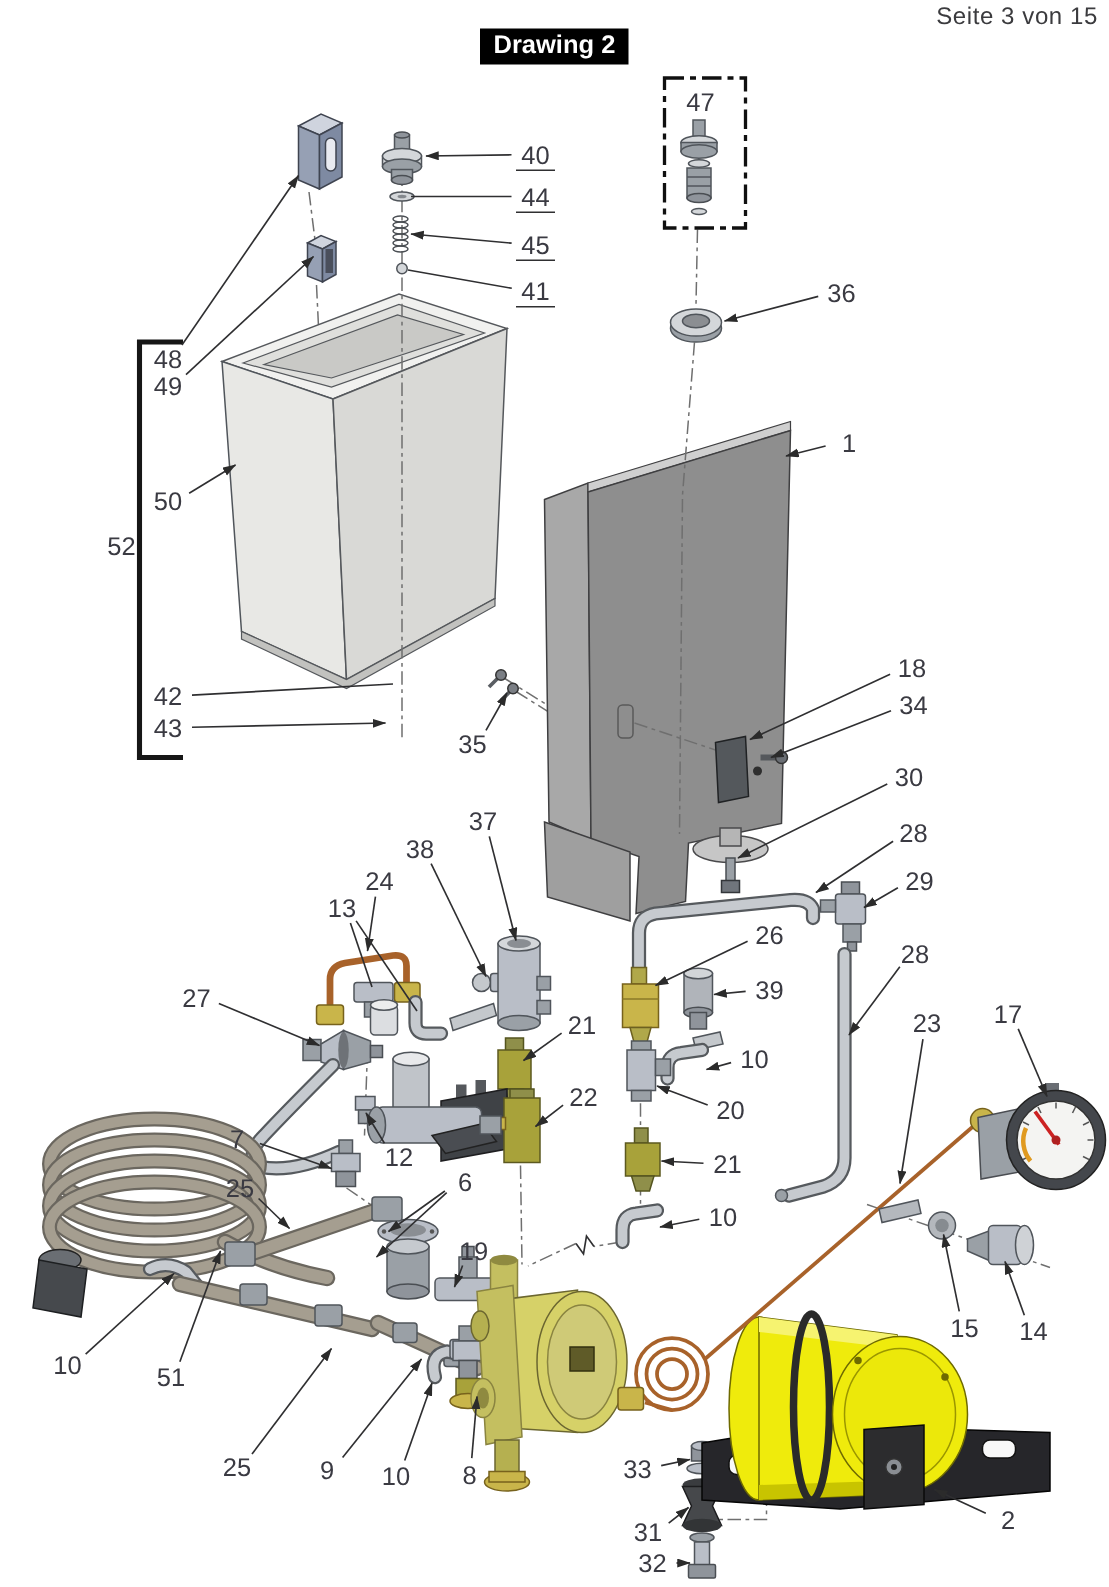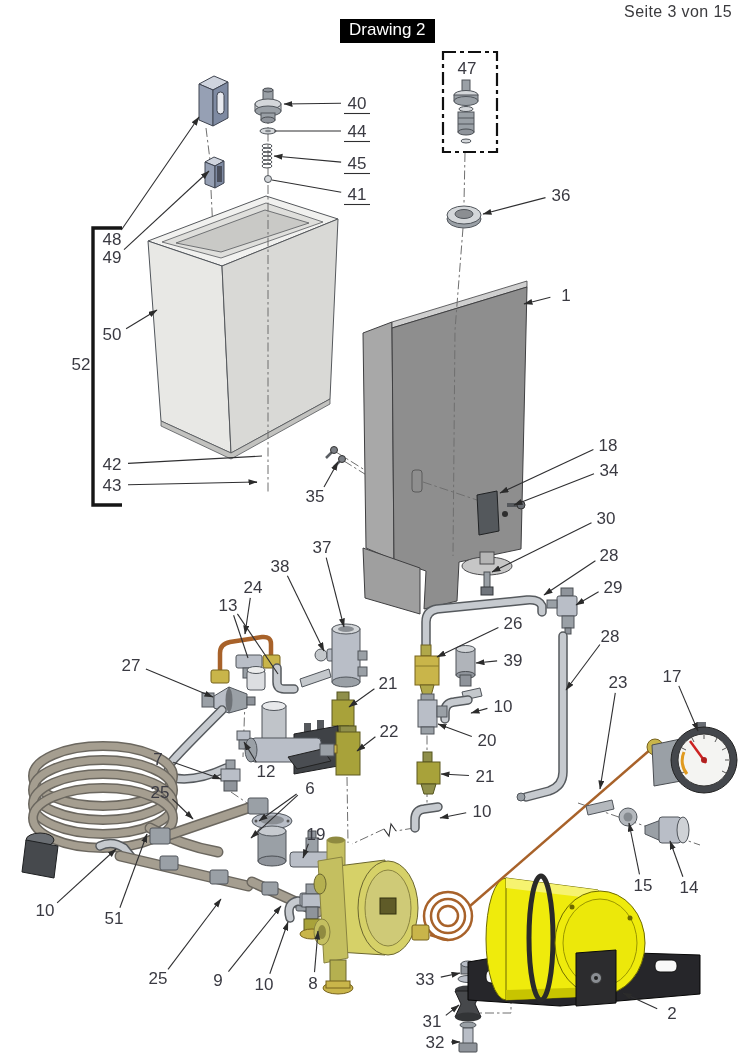--- a/index.html
+++ b/index.html
@@ -1,20 +1,20 @@
 <!DOCTYPE html>
 <html><head>
 <meta charset="utf-8">
 <style>
   html,body{margin:0;padding:0;background:#fff;}
   .page{position:relative;width:739px;height:1058px;background:#ffffff;overflow:hidden;
         font-family:"Liberation Sans",sans-serif;padding-left:10px;}
   .page-num{position:absolute;top:3px;right:17px;font-size:16px;color:#3b3b3e;letter-spacing:.4px;}
-  .title{position:absolute;top:19px;left:320px;background:#000;color:#fff;font-weight:normal;
-         font-size:17px;padding:1px 9px 3px 9px;margin-left:20px;}
+  .title{position:absolute;top:19px;left:320px;background:#000;color:#fff;font-weight:bold;
+         font-size:17px;padding:1px 9px 3px 9px;}
   svg{position:absolute;left:0;top:0;}
   .ln{stroke:#50555b;stroke-width:1;}
   .met{fill:#b9bec7;stroke:#50555b;stroke-width:1;}
   .metd{fill:#9aa0a6;stroke:#50555b;stroke-width:1;}
   .metdd{fill:#8f949b;stroke:#4a4e53;stroke-width:1;}
   .metl{fill:#d4d7da;stroke:#50555b;stroke-width:1;}
   .white{fill:#dcdee1;stroke:#50555b;stroke-width:1;}
   .brass{fill:#c9b54a;stroke:#77621c;stroke-width:1;}
   .brassd{fill:#b0a84a;stroke:#6d6120;stroke-width:1;}
   .olive{fill:#a8a23a;stroke:#5c5920;stroke-width:1;}

